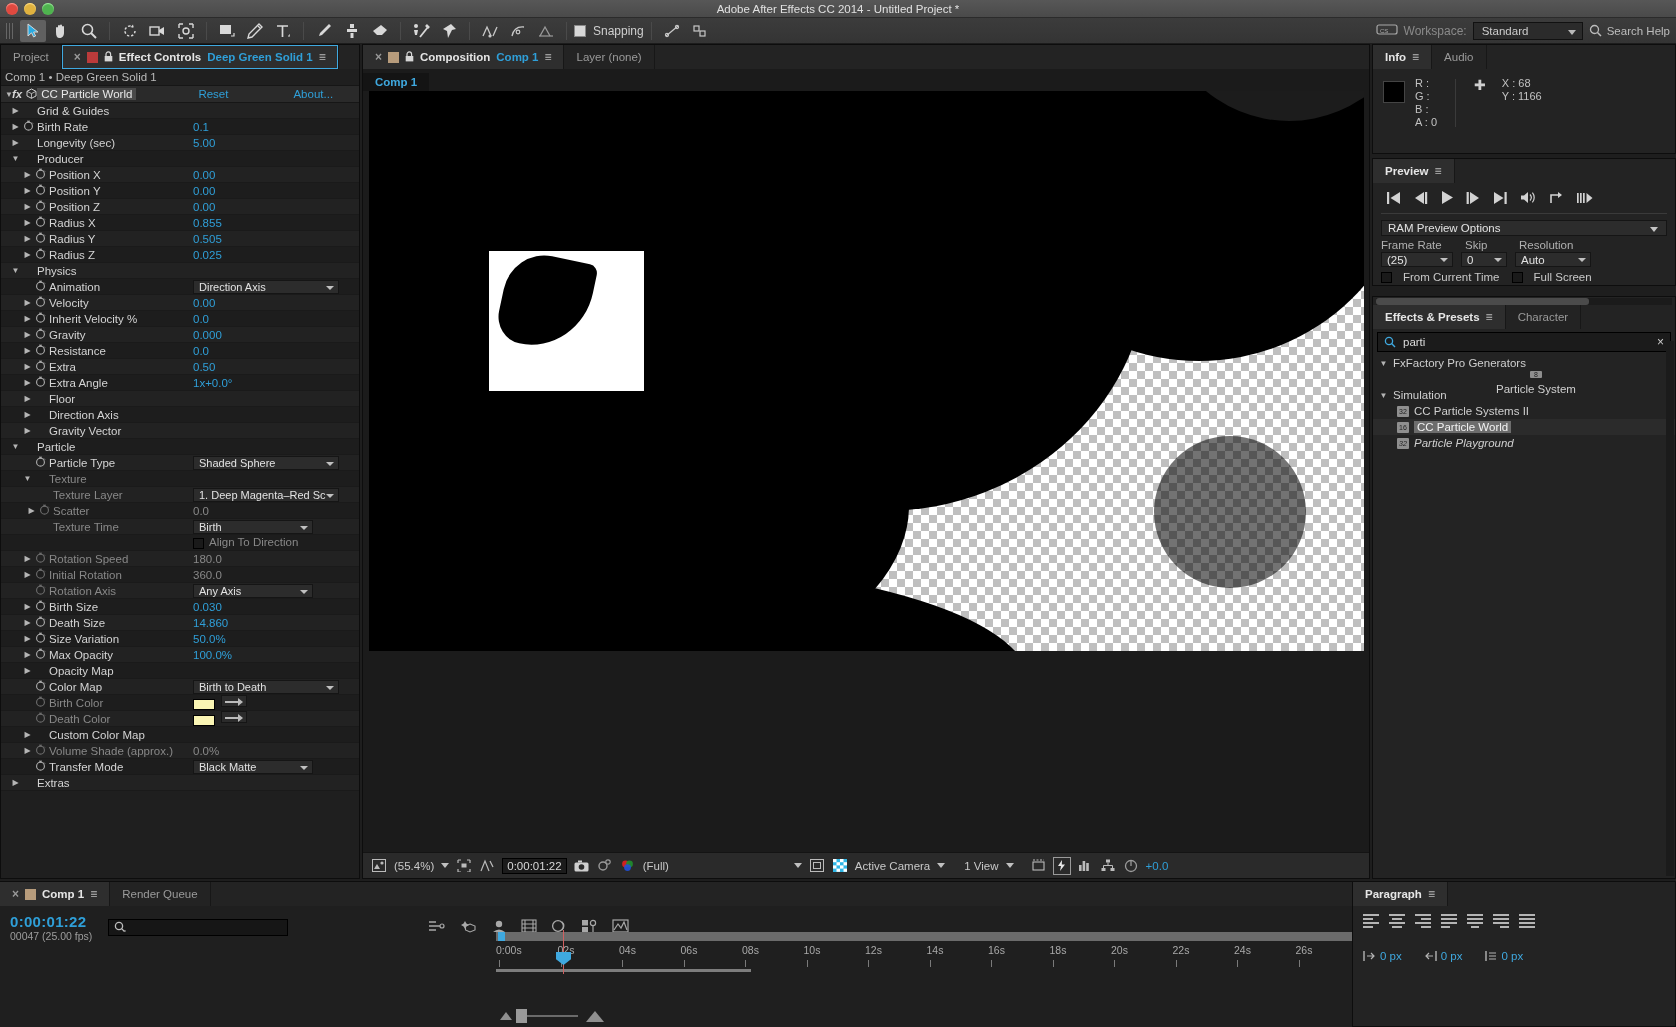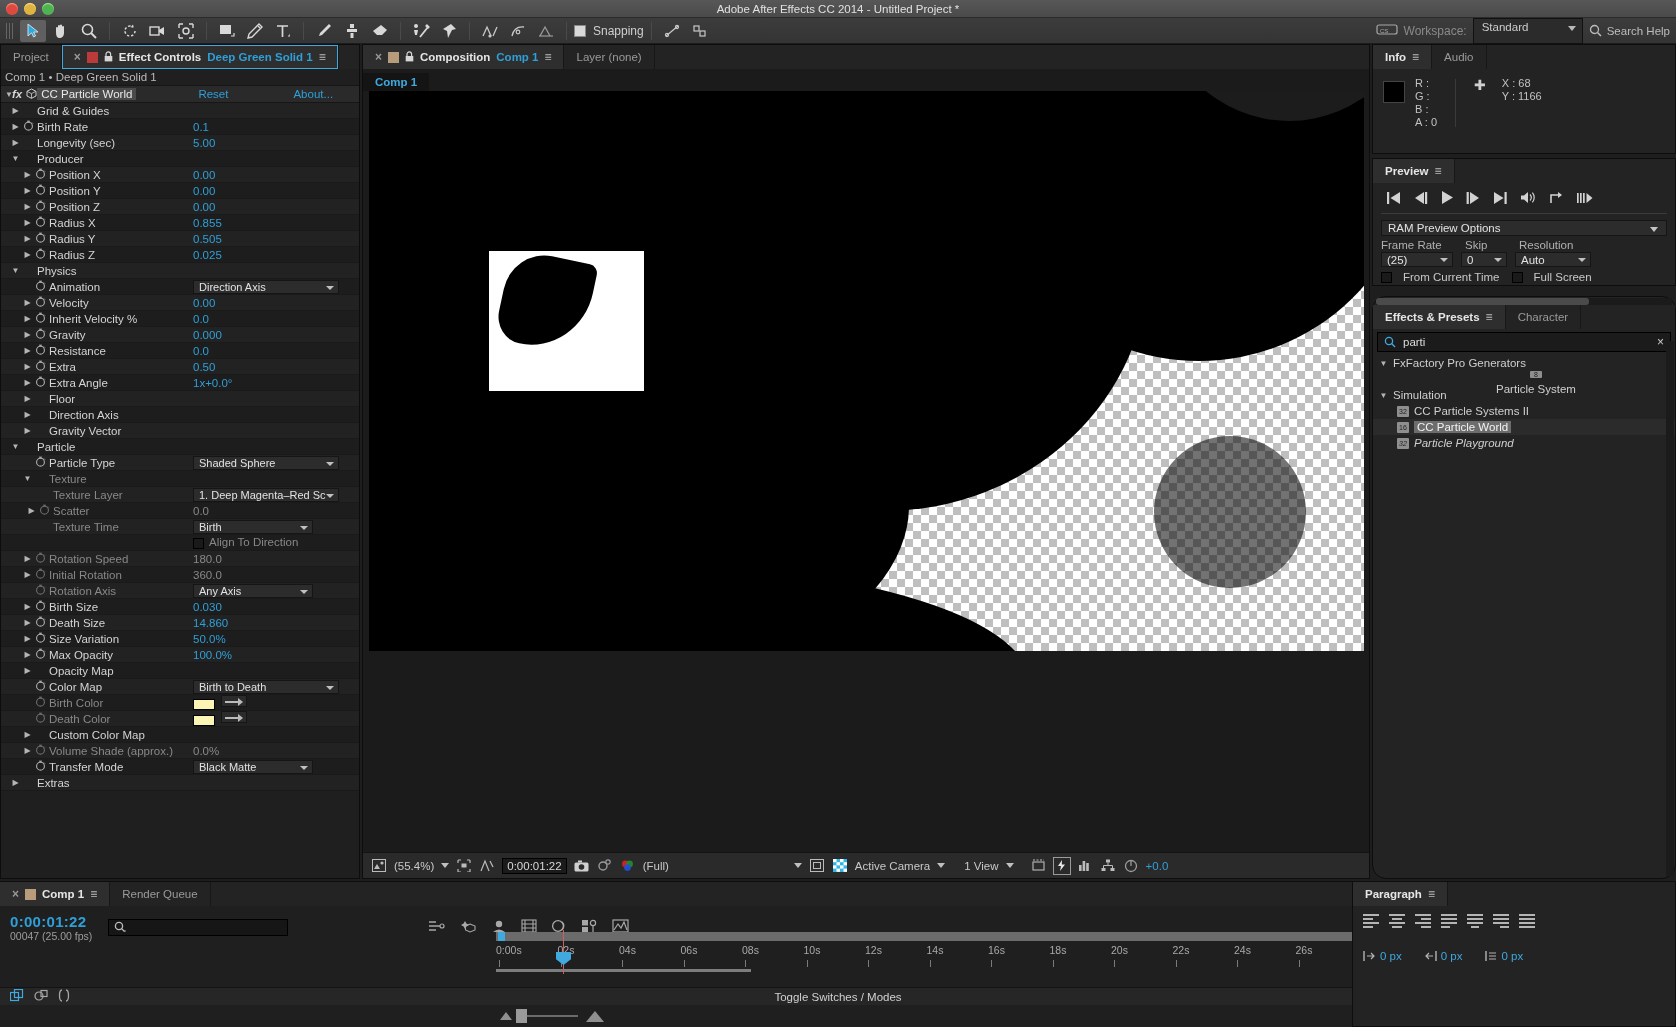--- a/index.html
+++ b/index.html
@@ -38,21 +38,21 @@
   .grip{ width:8px; height:16px; margin-right:4px;
     background:repeating-linear-gradient(to right,#666 0 1px,transparent 1px 3px); }
   .tool{ width:26px;height:22px; display:flex; align-items:center; justify-content:center;
          border-radius:2px; cursor:default; }
   .tool.active{ background:#606060; }
   .tool svg{ display:block; }
   .tsep{ width:1px;height:18px;background:#222; margin:0 5px; border-right:1px solid #4a4a4a; }
   .snapbox{ width:12px;height:12px;background:#d8d8d8;border:1px solid #888; margin-right:5px;}
   #toolbar .snaplabel{ font-size:12px; color:#cfcfcf; }
   #wsarea{ position:absolute; right:6px; display:flex; align-items:center; gap:6px; }
-  .wsbtn{ background:#2b2b2b; border:1px solid #111; height:26px; line-height:17px;
+  .wsbtn{ background:#2b2b2b; border:1px solid #111; height:18px; line-height:17px;
           padding:0 4px 0 8px; font-size:11.5px; color:#ccc; position:relative; min-width:110px;}
   .wsbtn:after{ content:""; position:absolute; right:6px; top:7px;
      border-left:4px solid transparent;border-right:4px solid transparent;border-top:5px solid #b9b9b9;}
   .searchhelp{ display:flex; align-items:center; gap:5px; font-size:11.5px; color:#bdbdbd;}
 
   
   #root{ position:absolute; top:44px; left:0; right:0; bottom:0; }
 
   
   .tabbar{ height:24px; background:#232323; display:flex; align-items:stretch; }
@@ -142,21 +142,21 @@
   #prev-ram:after{ content:""; position:absolute; right:8px; top:6px;
     border-left:4px solid transparent;border-right:4px solid transparent;border-top:5px solid #c4c4c4;}
   #prev-grid{ display:flex; gap:8px; padding:3px 8px 0 8px; font-size:11.5px; color:#b0b0b0;}
   #prev-selects{ display:flex; gap:8px; padding:1px 8px 0 8px; }
   .minidd{ position:relative; background:#2c2c2c;border:1px solid #151515;height:15px;line-height:14px;
     font-size:11.5px;color:#e2e2e2; padding:0 16px 0 5px;}
   .minidd:after{ content:""; position:absolute; right:4px; top:5px;
     border-left:4px solid transparent;border-right:4px solid transparent;border-top:4px solid #c0c0c0;}
   #prev-checks{ display:flex; align-items:center; gap:6px; padding:4px 8px 0 8px; font-size:11.5px;}
 
-  #fxpanel{ margin-top:4px; position:absolute; top:248px; left:0; right:0; bottom:0;border-radius:14px; }
+  #fxpanel{ margin-top:4px; position:absolute; top:248px; left:0; right:0; bottom:0; }
   #fx-search{ height:20px; margin:3px 4px; background:#1b1b1b; border:1px solid #000;
      display:flex; align-items:center; gap:7px; padding:0 6px; }
   #fx-search input{ flex:1; background:transparent; border:0; outline:0; color:#dcdcdc;
      font-size:11.5px; font-family:"Liberation Sans",sans-serif; }
   .fxrow{ height:16px; display:flex; align-items:center; font-size:11.5px; color:#cfcfcf;
      padding-left:6px; gap:5px; }
   .fxrow.group{ font-weight:normal; }
   .fxrow .ico{ width:12px;height:11px; background:#8f8f8f; color:#222; font-size:7px;
      display:inline-flex;align-items:center;justify-content:center; border-radius:1px;}
   .fxrow.sel .nm{ background:#6d6d6d; color:#f2f2f2; padding:0 3px; }
@@ -1245,43 +1245,20 @@
             <span class="tick" style="left: 799.5px;">26s</span>
             <span class="tickmark" style="left: 802.5px;"></span>
           </div>
         <div id="tl-bluebar" style="width:255px"></div>
         <div id="playhead" style="left:67px">
           <div class="head"></div>
         </div>
       </div>
     </div>
 
-    <div id="tl-switches">
-      <div id="tl-switch-icons">
-        <span>
-          <svg width="14" height="13" viewBox="0 0 14 13">
-              <rect x="0.5" y="3.5" width="8" height="8" fill="none" stroke="#3fa9e0" stroke-width="1.2"></rect>
-              <rect x="4.5" y="0.5" width="8" height="8" fill="none" stroke="#3fa9e0" stroke-width="1.2"></rect>
-            </svg>
-        </span>
-        <span>
-          <svg width="14" height="13" viewBox="0 0 14 13">
-              <circle cx="5" cy="7" r="4" fill="none" stroke="#a8a8a8" stroke-width="1.2"></circle>
-              <rect x="7" y="1.5" width="6" height="6" fill="none" stroke="#a8a8a8" stroke-width="1.2"></rect>
-            </svg>
-        </span>
-        <span>
-          <svg width="12" height="13" viewBox="0 0 12 13">
-              <path d="M4 1 Q1.5 1 1.5 6.5 Q1.5 12 4 12" fill="none" stroke="#a8a8a8" stroke-width="1.3"></path>
-              <path d="M8 1 Q10.5 1 10.5 6.5 Q10.5 12 8 12" fill="none" stroke="#a8a8a8" stroke-width="1.3"></path>
-            </svg>
-        </span>
-      </div>
-      <span class="lbl">Toggle Switches / Modes</span>
-    </div>
 
     <div id="tl-foot">
       <div id="zoomctl">
         <span class="mtri"></span>
         <span id="zoomslider">
             <span id="zoomknob"></span>
           </span>
         <span class="mtri big"></span>
       </div>
       <div id="tl-rightcap"></div>

